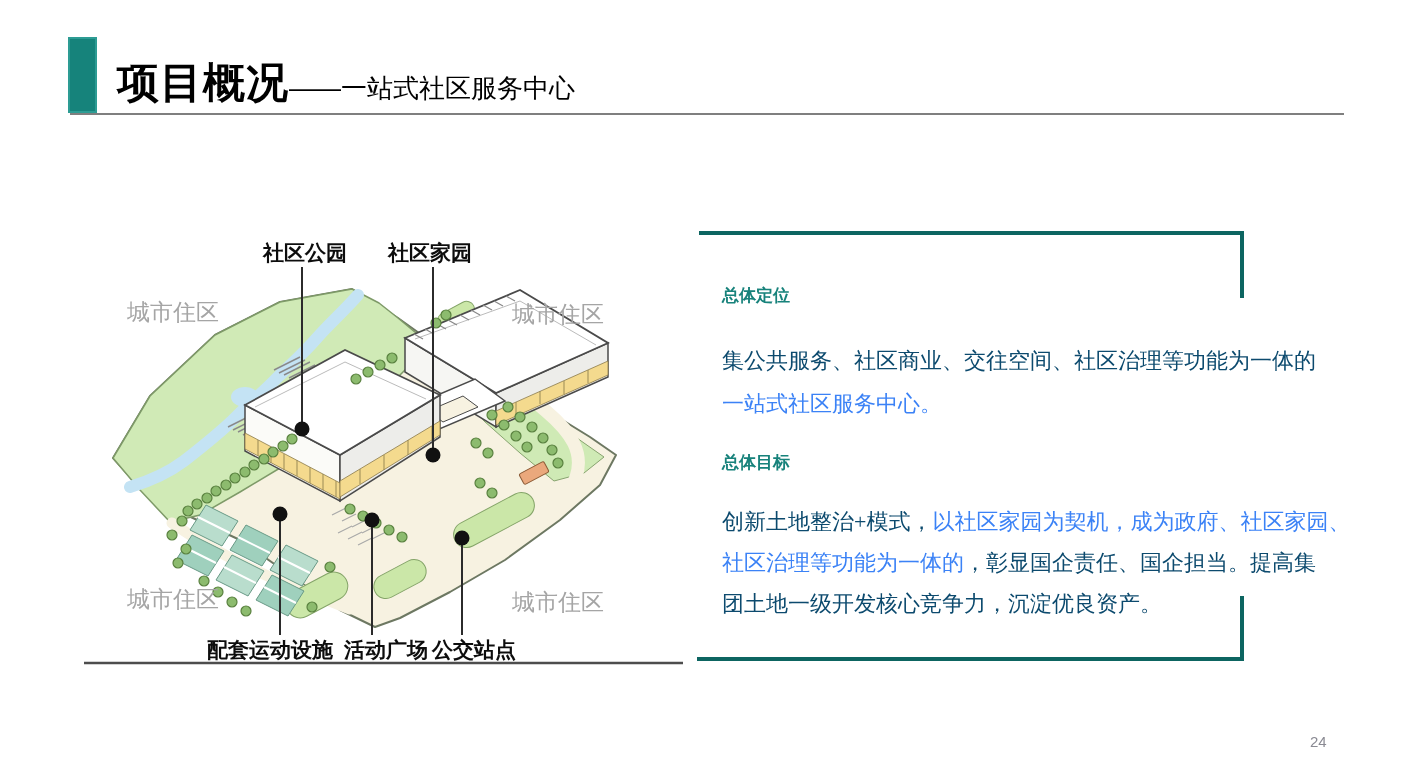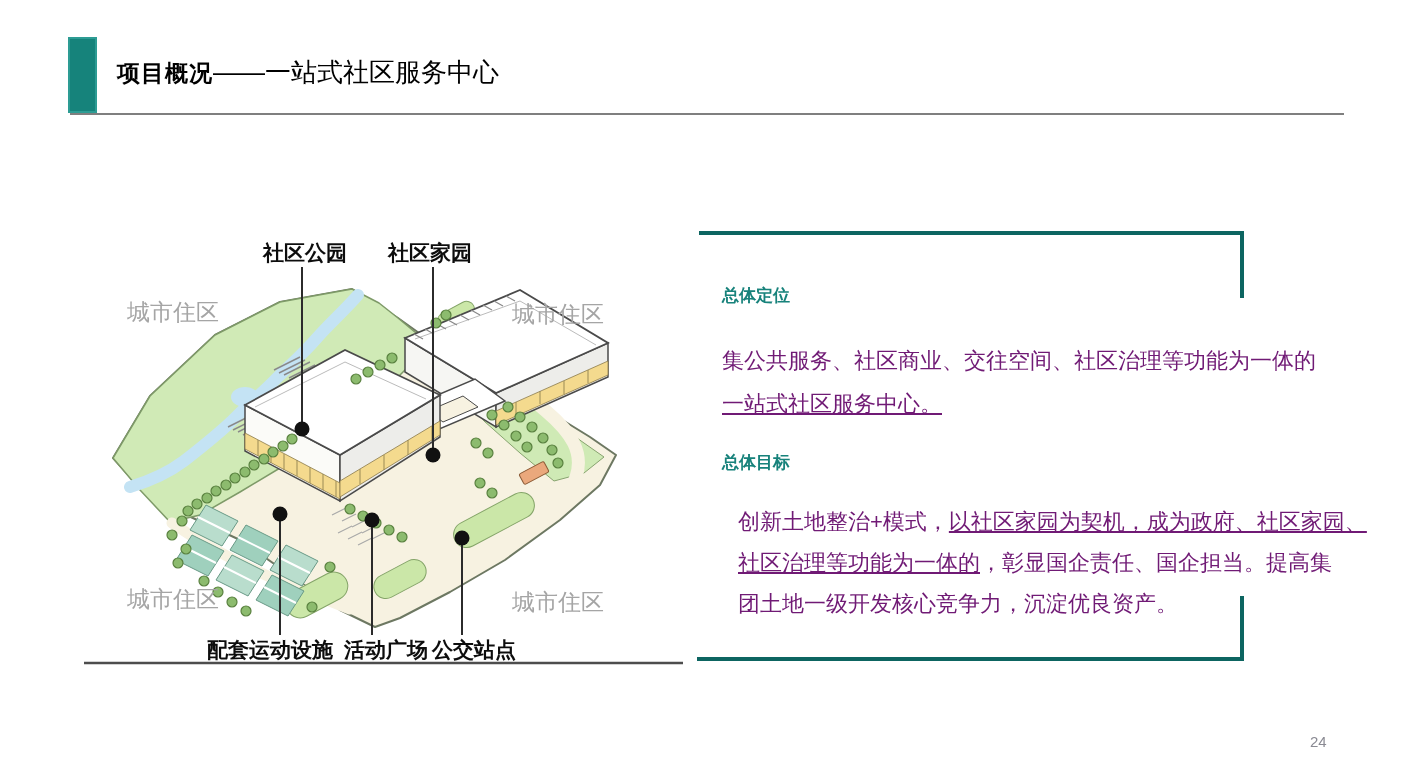--- a/index.html
+++ b/index.html
@@ -9,45 +9,45 @@
   }
   
   .title-block-rect{
     position:absolute;left:68px;top:37px;width:29px;height:76px;
     background:#16837b;border:2px solid #2d9c94;box-sizing:border-box;
   }
   .title-row{
     position:absolute;left:117px;top:55px;display:flex;align-items:baseline;
     white-space:nowrap;color:#000;
   }
-  .title-bold{font-size:23px;font-weight:bold;letter-spacing:1px;}
+  .title-bold{font-size:42px;font-weight:bold;letter-spacing:1px;}
   .title-rest{font-size:26px;font-weight:normal;}
   .title-rule{
     position:absolute;left:70px;top:113px;width:1274px;height:2px;background:#7f7f7f;
   }
   
   .p-line{position:absolute;background:#0d6561;}
   .p-top{left:699px;top:231px;width:545px;height:4px;}
   .p-top-v{left:1240px;top:231px;width:4px;height:67px;}
   .p-bottom{left:697px;top:657px;width:547px;height:4px;}
   .p-bottom-v{left:1240px;top:596px;width:4px;height:65px;}
   .sec-title{
     position:absolute;left:722px;font-size:17px;font-weight:bold;color:#17827b;
     white-space:nowrap;
   }
   .sec1-title{top:284px;}
   .sec2-title{top:451px;font-family:Liberation Serif, serif;}
   .sec-body{
     position:absolute;left:722px;width:650px;font-size:22px;color:#1a1a1a;
   }
   .sec1-body{top:339px;line-height:43px;}
-  .sec2-body{top:501px;line-height:41px;margin-left:16px;}
+  .sec2-body{top:501px;line-height:41px;}
   .body-line{white-space:nowrap;}
-  .seg-red{color:#701a75;text-decoration:underline;}
-  .seg-black{color:#701a75;}
+  .seg-red{color:#3b82f6;}
+  .seg-black{color:#0c4a6e;font-family:Liberation Serif, serif;}
   
   .page-num{
     position:absolute;left:1310px;top:733px;font-size:15px;color:#8a8a93;
   }
   
   .diagram{position:absolute;left:84px;top:215px;width:600px;height:450px;}
   svg text{font-family:"Liberation Sans","DejaVu Sans",sans-serif;}
   .lbl-bold{font-size:21px;font-weight:bold;fill:#0d0d0d;}
   .lbl-gray{font-size:23px;fill:#a5a5a5;}
 </style>

